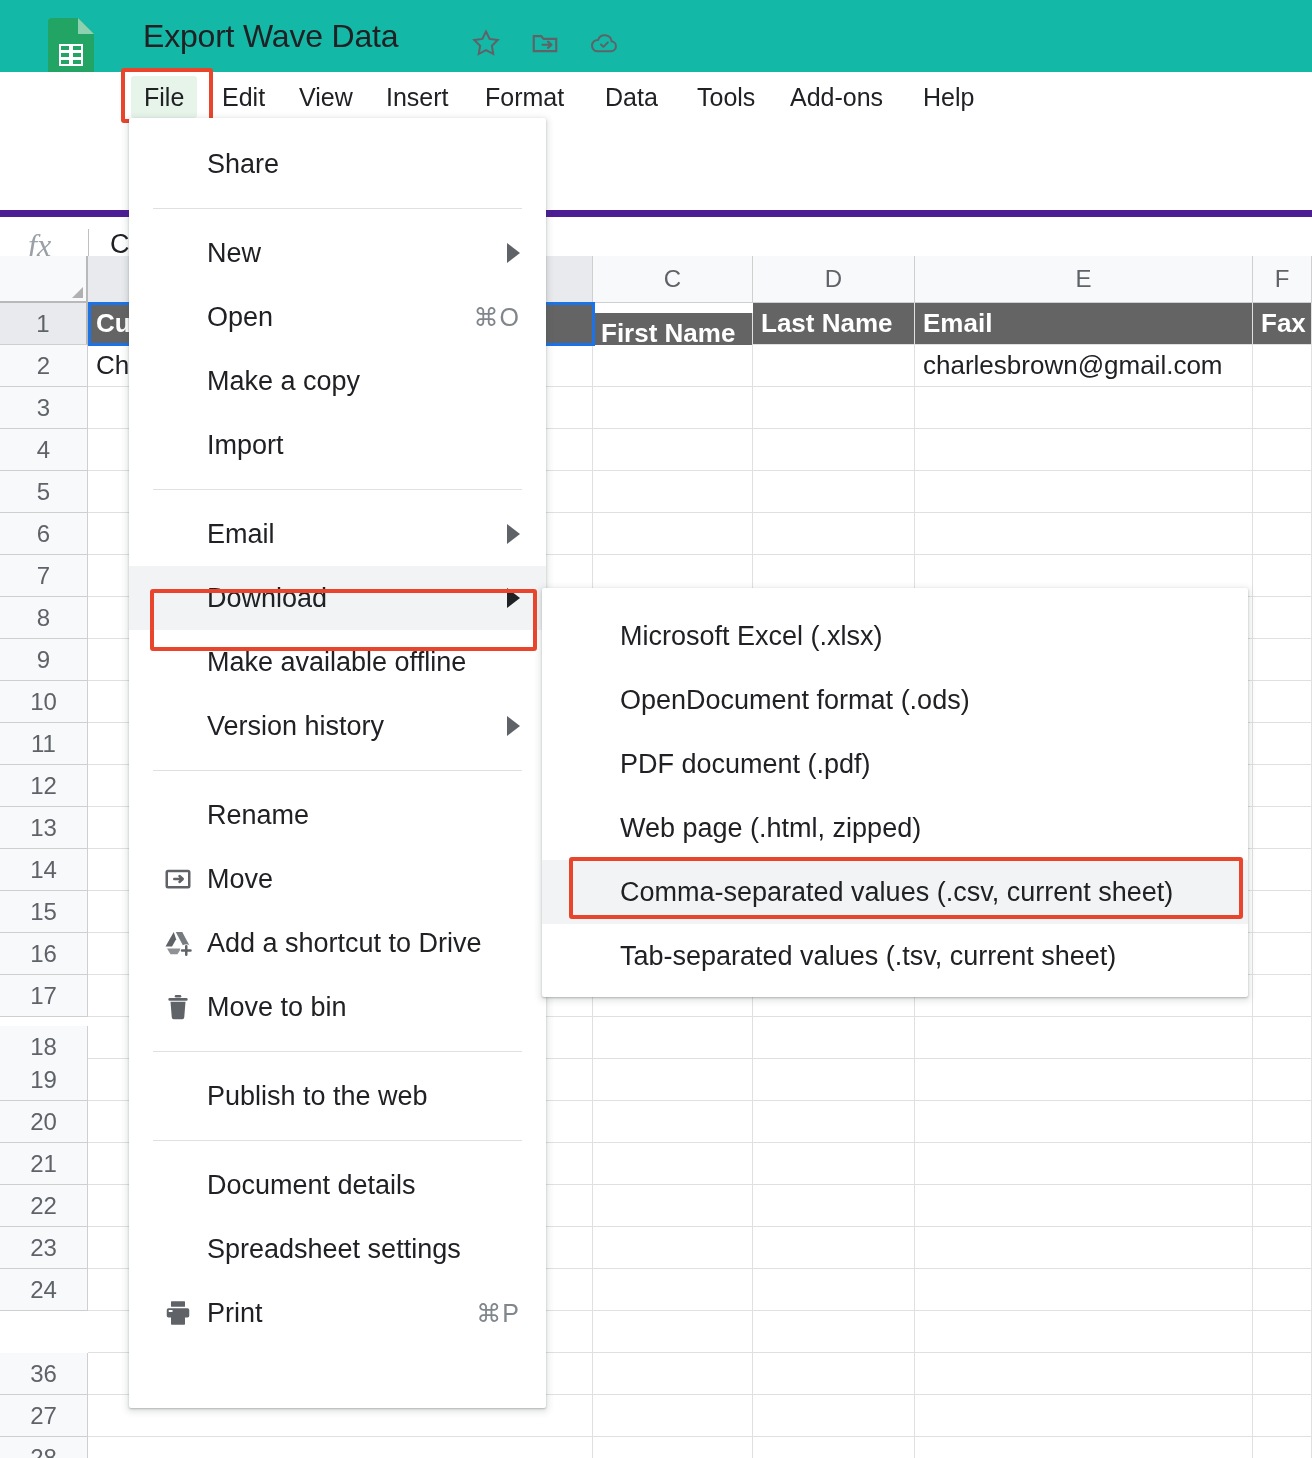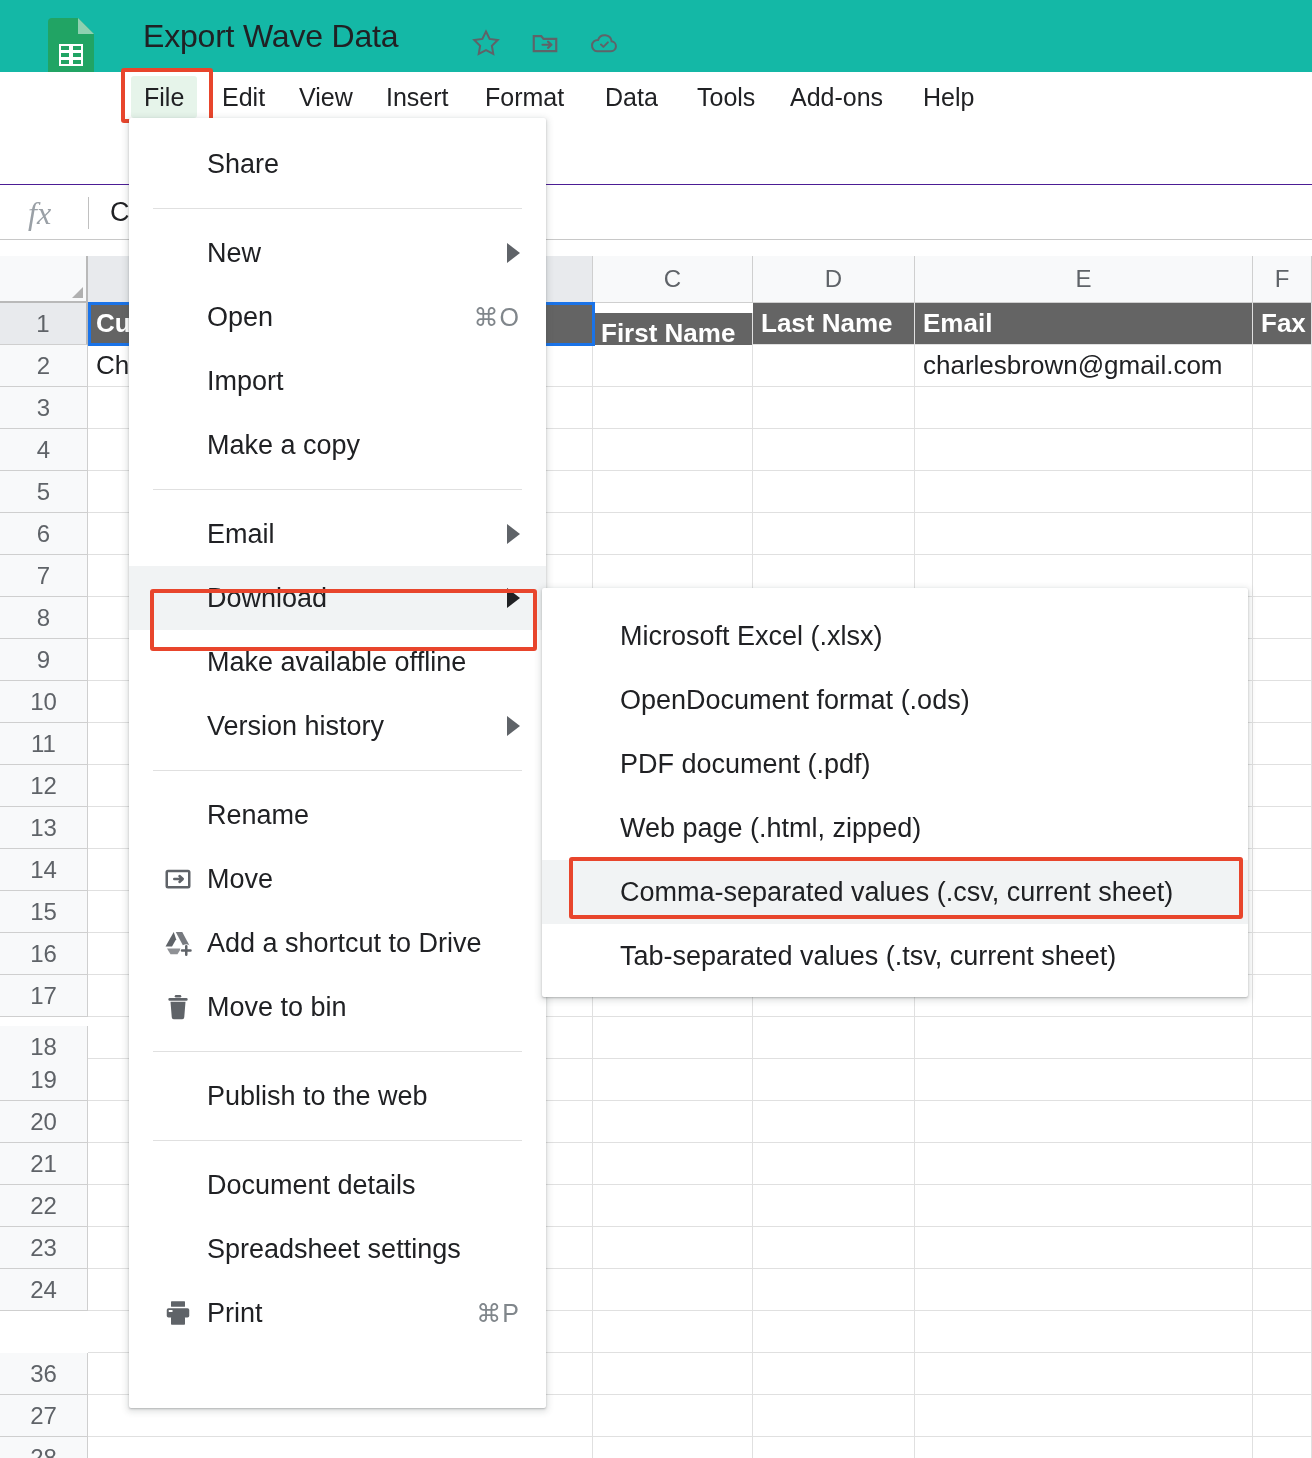--- a/index.html
+++ b/index.html
@@ -59,22 +59,22 @@
            border-top: 9px solid #3c4043; }
   .tb-fmt {
     position: absolute; top: 142px; width: 50px; height: 48px;
     display: flex; align-items: center; justify-content: center;
     font-size: 30px; cursor: pointer; border-radius: 4px; color: #3c4043;
   }
   .tb-fmt.on { background: #d7ead9; color: #137333; }
 
   
   .formulabar {
-    position: absolute; left: 0; top: 184px; width: 1312px; height: 56px;
-    background: #fff; border-top: 1px solid #4c1d95; border-bottom: 1px solid #c8c8c8;
+    position: absolute; left: 0; top: 210px; width: 1312px; height: 56px;
+    background: #fff; border-top: 7px solid #4c1d95; border-bottom: 1px solid #c8c8c8;
   }
   .fx { position: absolute; left: 28px; top: 10px; font-family: "Liberation Serif", serif;
         font-style: italic; font-size: 32px; color: #9aa0a6; }
   .fb-div { position: absolute; left: 88px; top: 12px; width: 1px; height: 32px; background: #c0c0c0; }
   .fb-val { position: absolute; left: 110px; top: 12px; font-size: 27px; color: #202124; }
 
   
   .grid { position: absolute; left: 0; top: 256px; width: 1312px; height: 1202px; background: #fff; overflow: hidden; }
   .corner { position: absolute; left: 0; top: 0; width: 88px; height: 47px; background: #f8f9fa;
             border-right: 2px solid #b9b9b9; border-bottom: 2px solid #b9b9b9; }
@@ -439,25 +439,25 @@
       <span class="mi-label">New</span>
       <span class="mi-arrow"></span>
     </div>
     <div class="mi">
       <span class="mi-icon"></span>
       <span class="mi-label">Open</span>
       <span class="mi-shortcut">⌘O</span>
     </div>
     <div class="mi">
       <span class="mi-icon"></span>
+      <span class="mi-label">Make a copy</span>
+    </div>
+    <div class="mi">
+      <span class="mi-icon"></span>
       <span class="mi-label">Import</span>
-    </div>
-    <div class="mi">
-      <span class="mi-icon"></span>
-      <span class="mi-label">Make a copy</span>
     </div>
     <div class="mi-sep"></div>
 
     <div class="mi">
       <span class="mi-icon"></span>
       <span class="mi-label">Email</span>
       <span class="mi-arrow"></span>
     </div>
     <div class="mi hl">
       <span class="mi-icon"></span>

